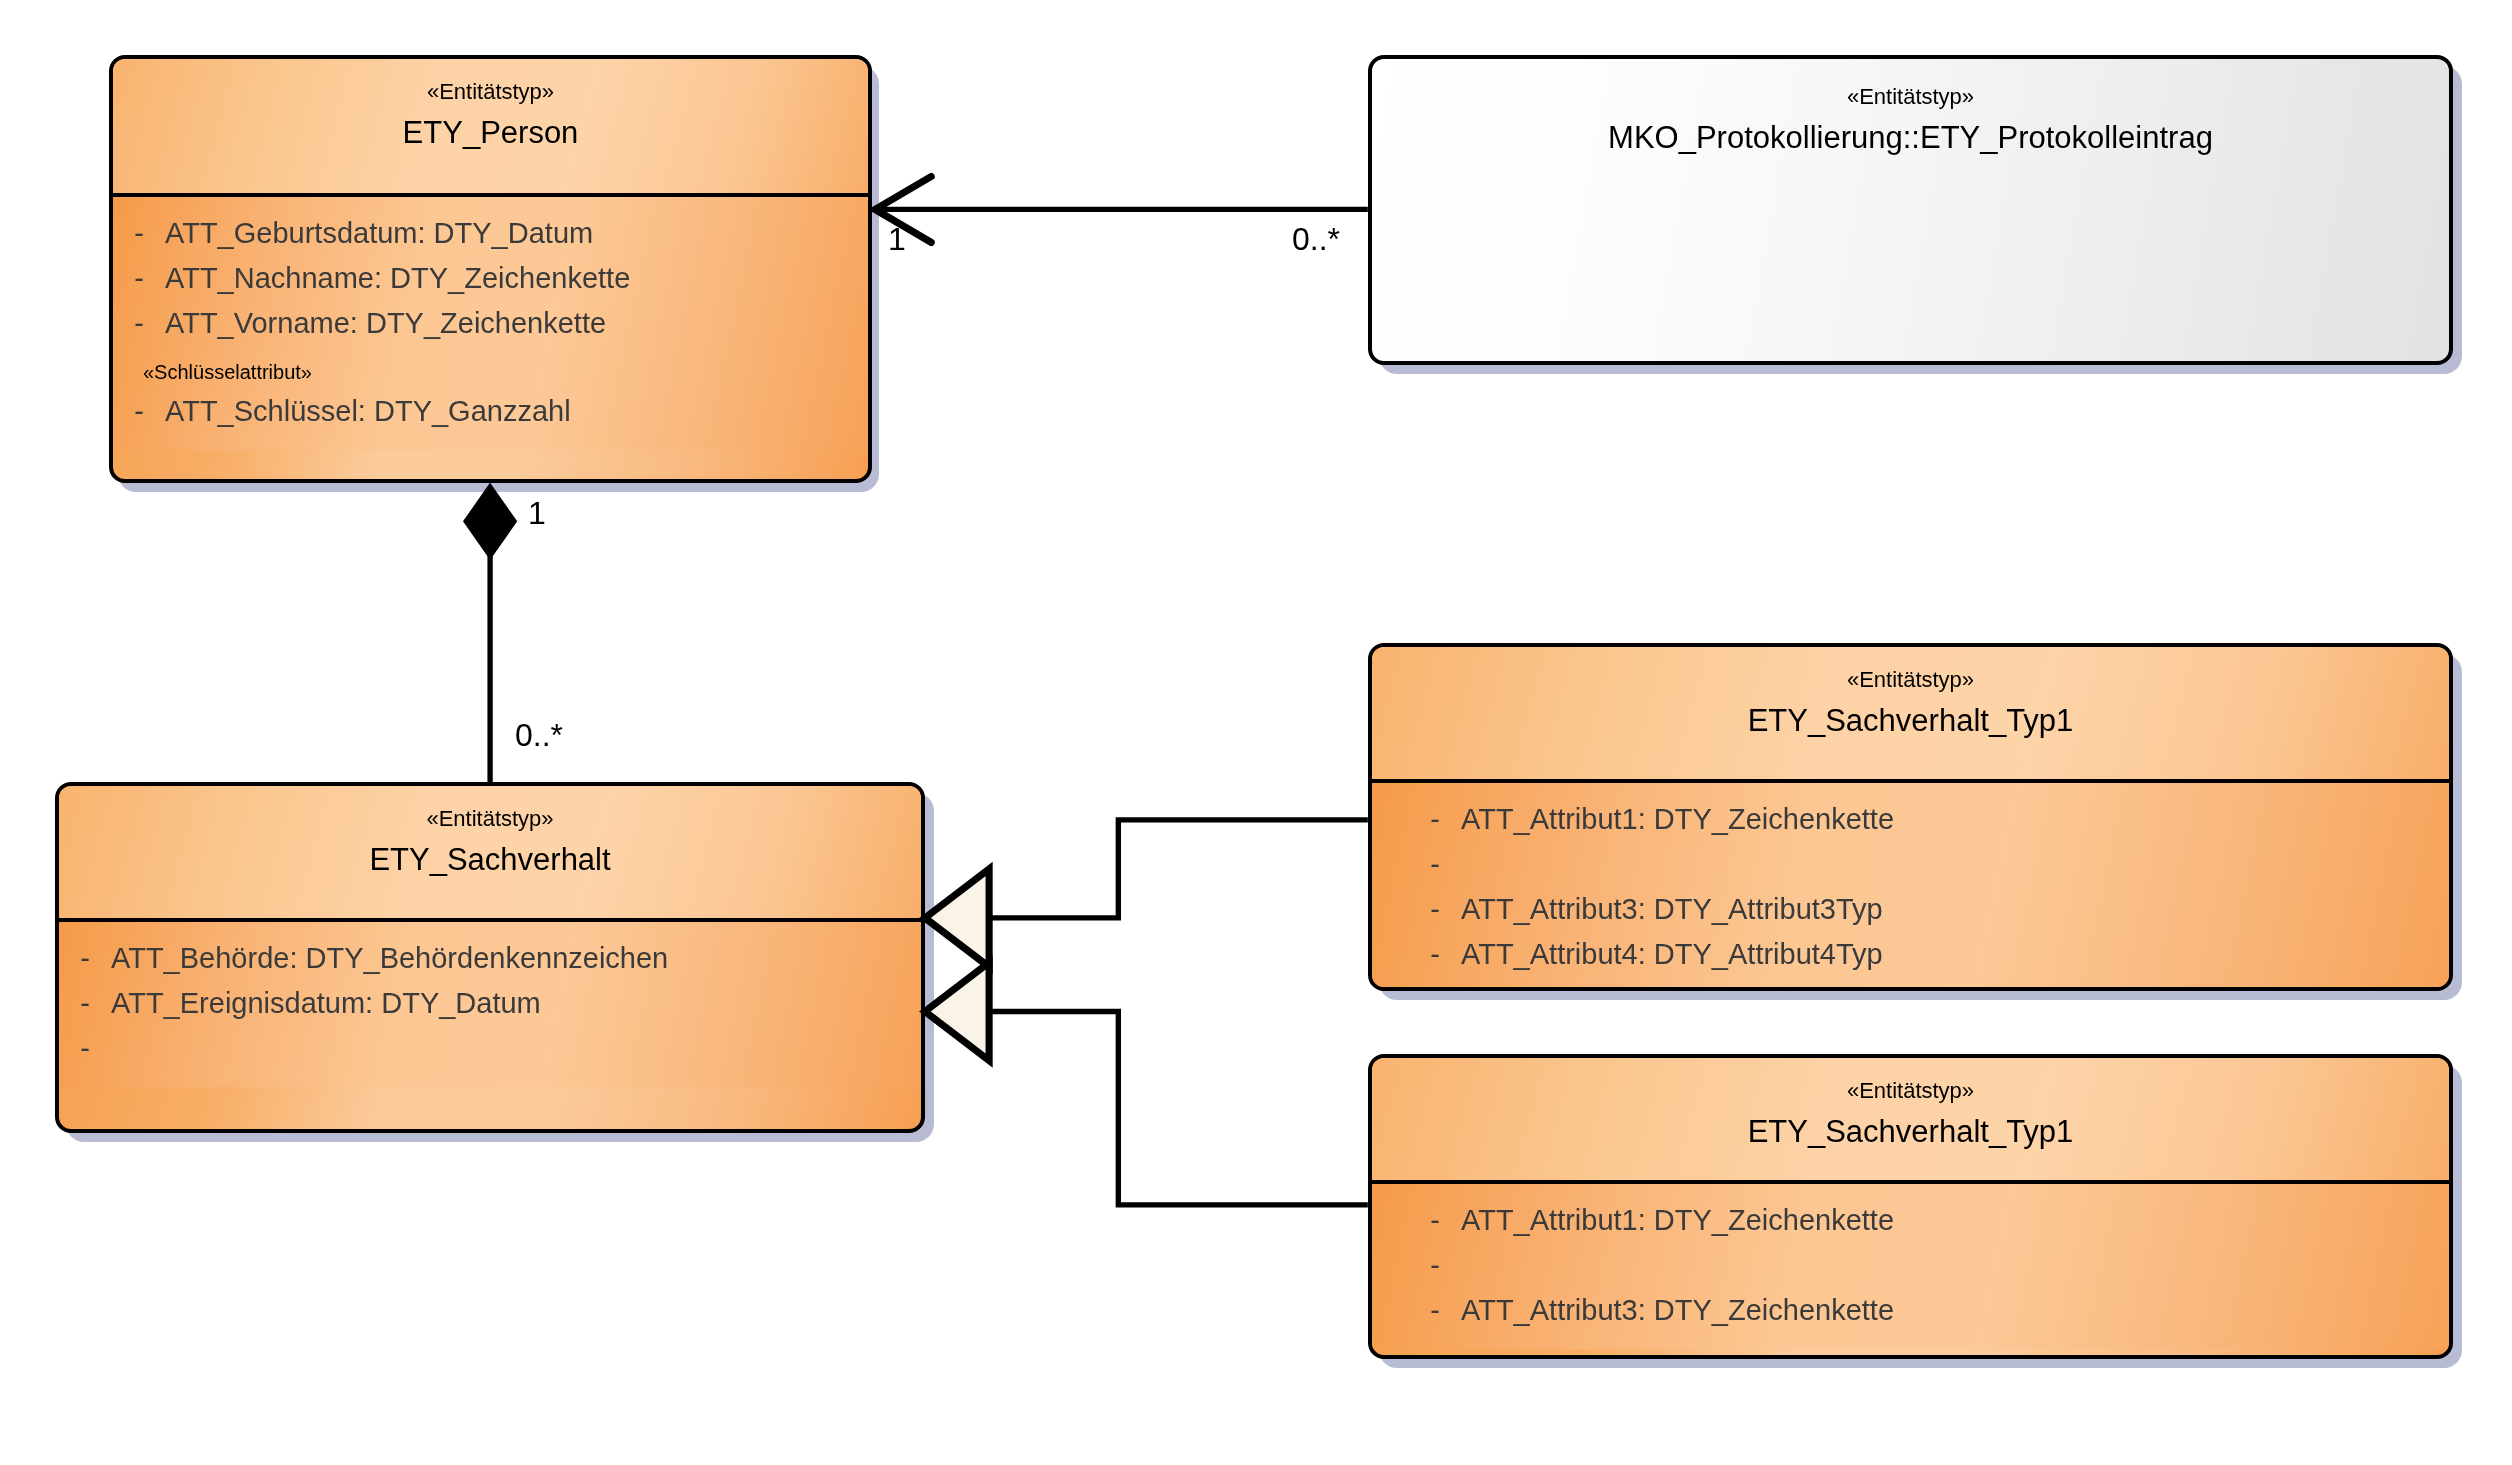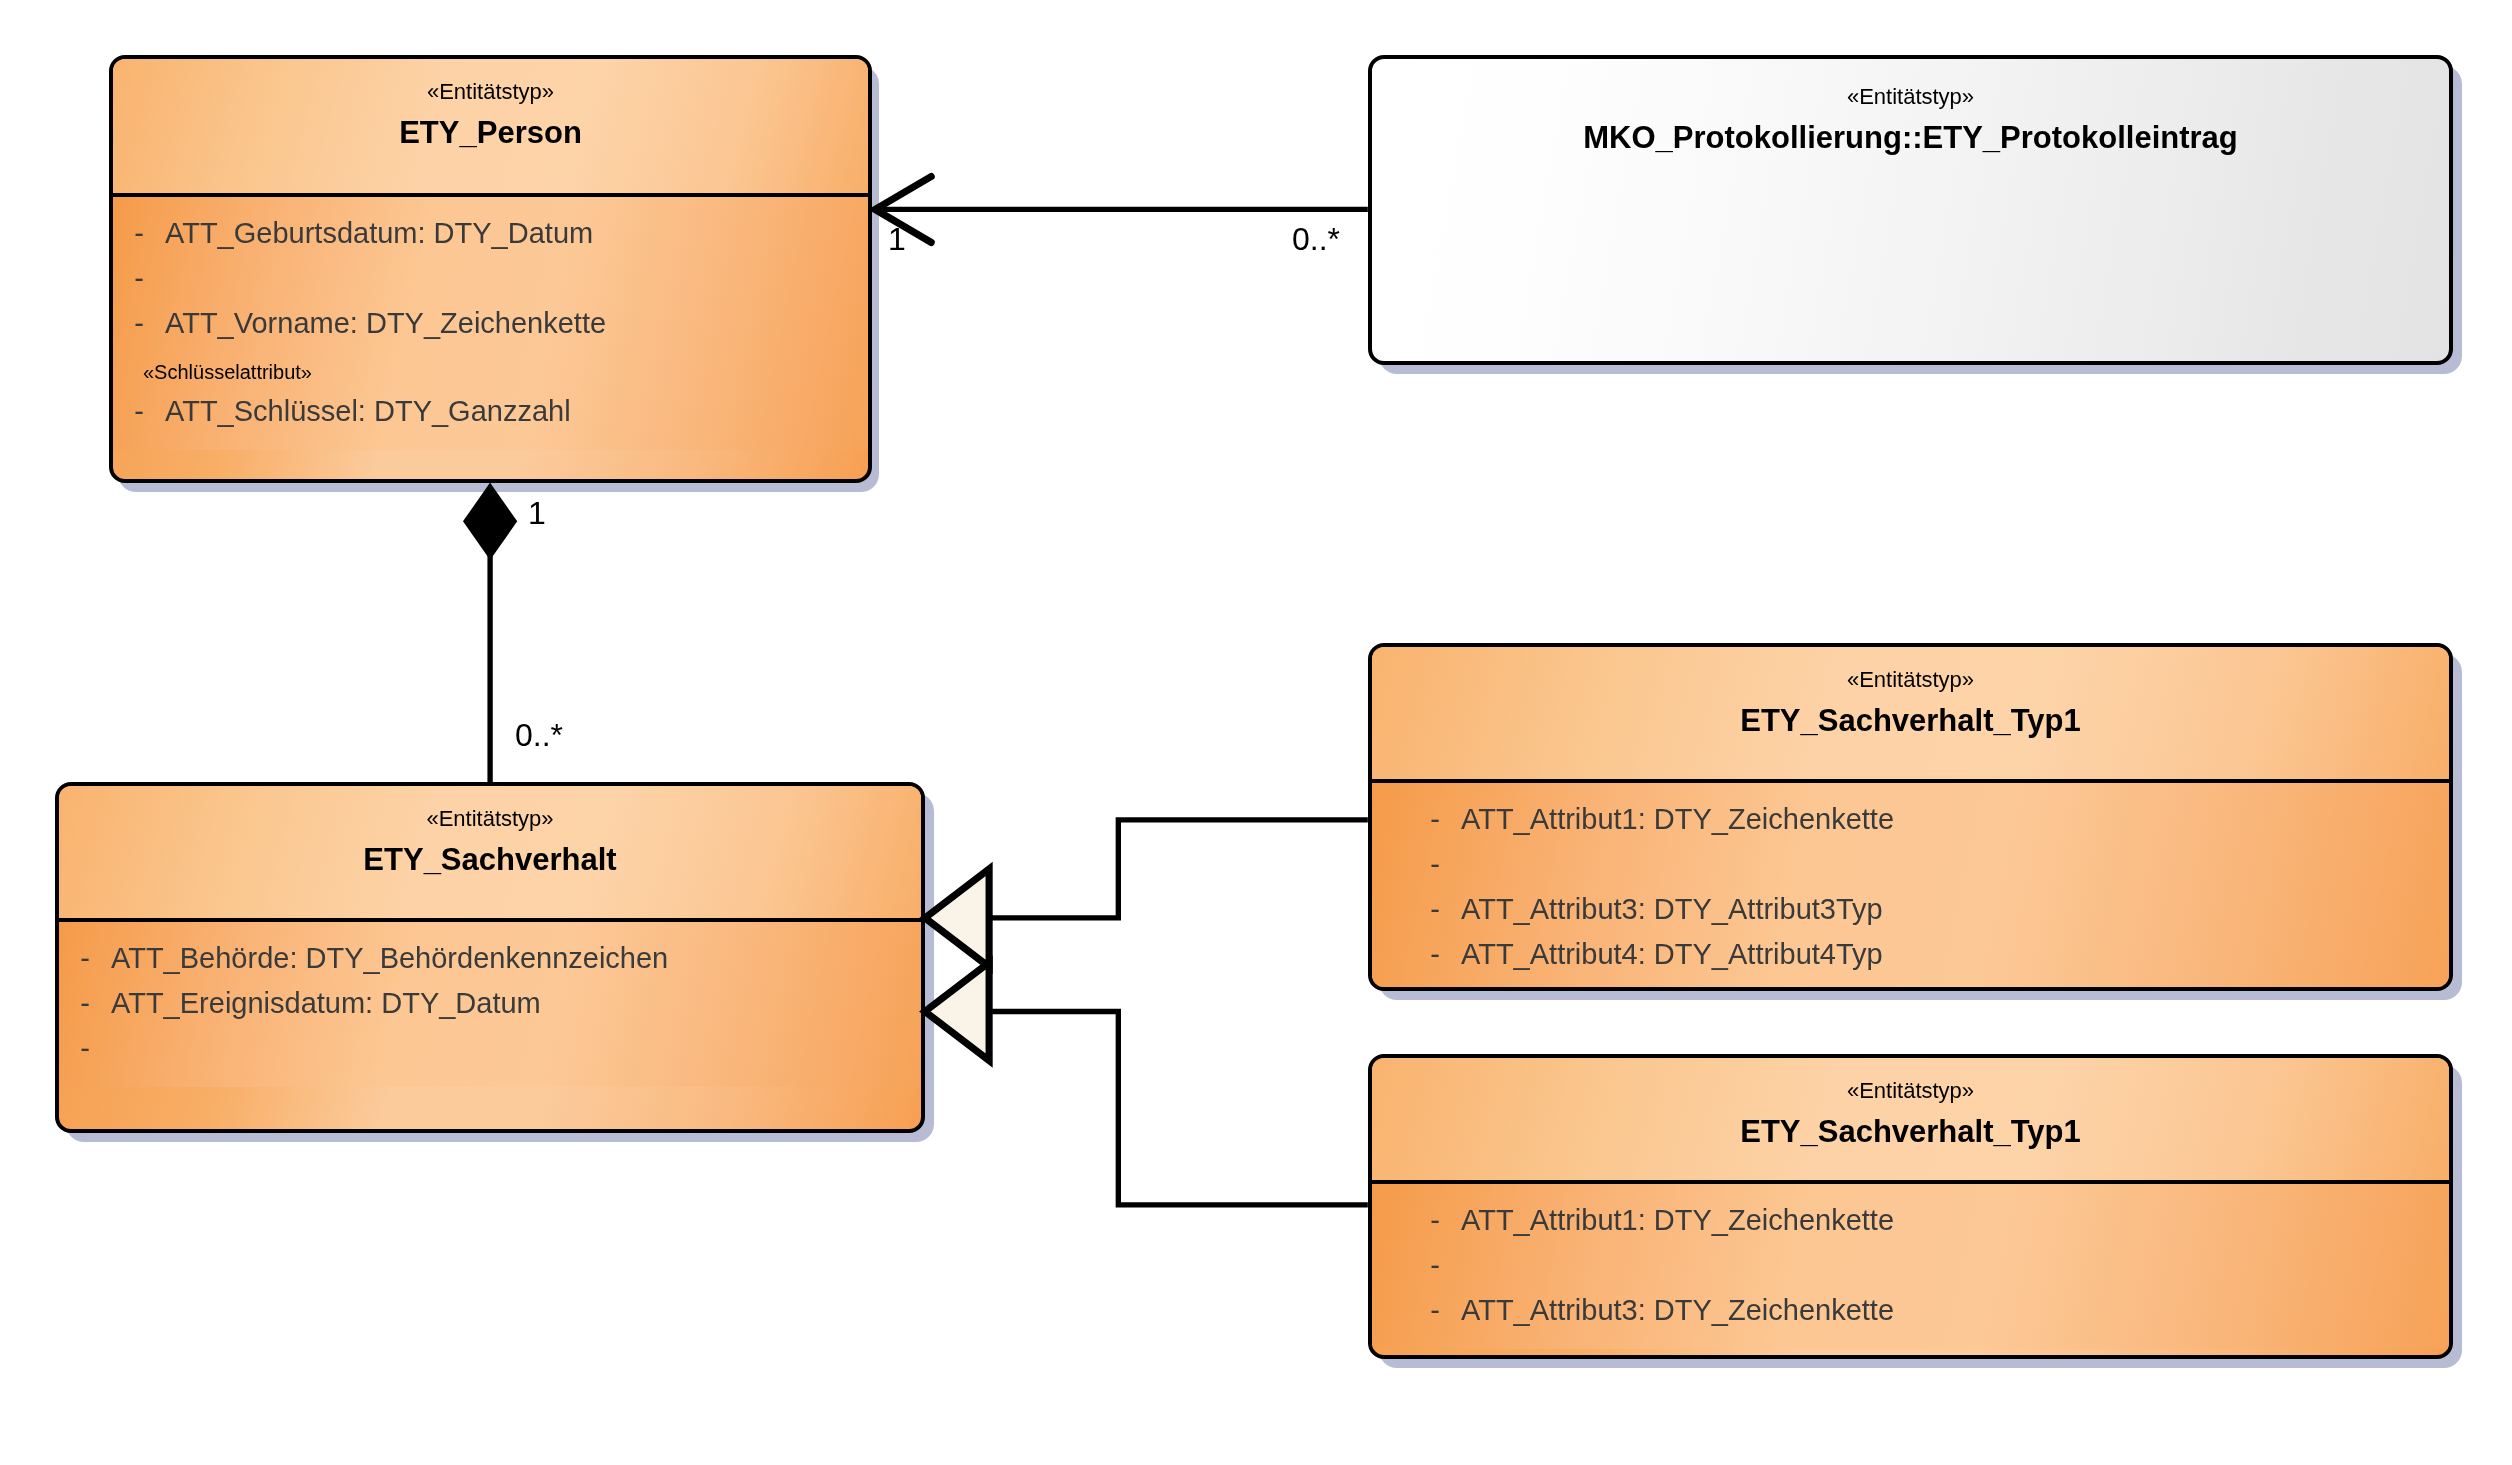--- a/index.html
+++ b/index.html
@@ -67,21 +67,21 @@
   }
 
   .stereotype {
     font-size: 22px;
     color: #000000;
     line-height: 1.18;
     white-space: nowrap;
   }
   .classname {
     font-size: 31px;
-    font-weight: bold;
+    font-weight: normal;
     color: #000000;
     line-height: 1.2;
     margin-top: 9px;
     white-space: nowrap;
   }
 
   .attr-row {
     display: flex;
     align-items: baseline;
     font-size: 29px;
@@ -169,20 +169,21 @@
       <div class="stereotype">«Entitätstyp»</div>
       <div class="classname">ETY_Person</div>
     </div>
     <div class="compart-body">
       <div class="attr-row">
         <span class="attr-vis">-</span>
         <span class="attr-text">ATT_Geburtsdatum: DTY_Datum</span>
       </div>
       <div class="attr-row">
         <span class="attr-vis">-</span>
+        <span class="attr-text">ATT_Nachname: DTY_Zeichenkette</span>
       </div>
       <div class="attr-row">
         <span class="attr-vis">-</span>
         <span class="attr-text">ATT_Vorname: DTY_Zeichenkette</span>
       </div>
       <div class="attr-group-stereotype">«Schlüsselattribut»</div>
       <div class="attr-row">
         <span class="attr-vis">-</span>
         <span class="attr-text">ATT_Schlüssel: DTY_Ganzzahl</span>
       </div>

